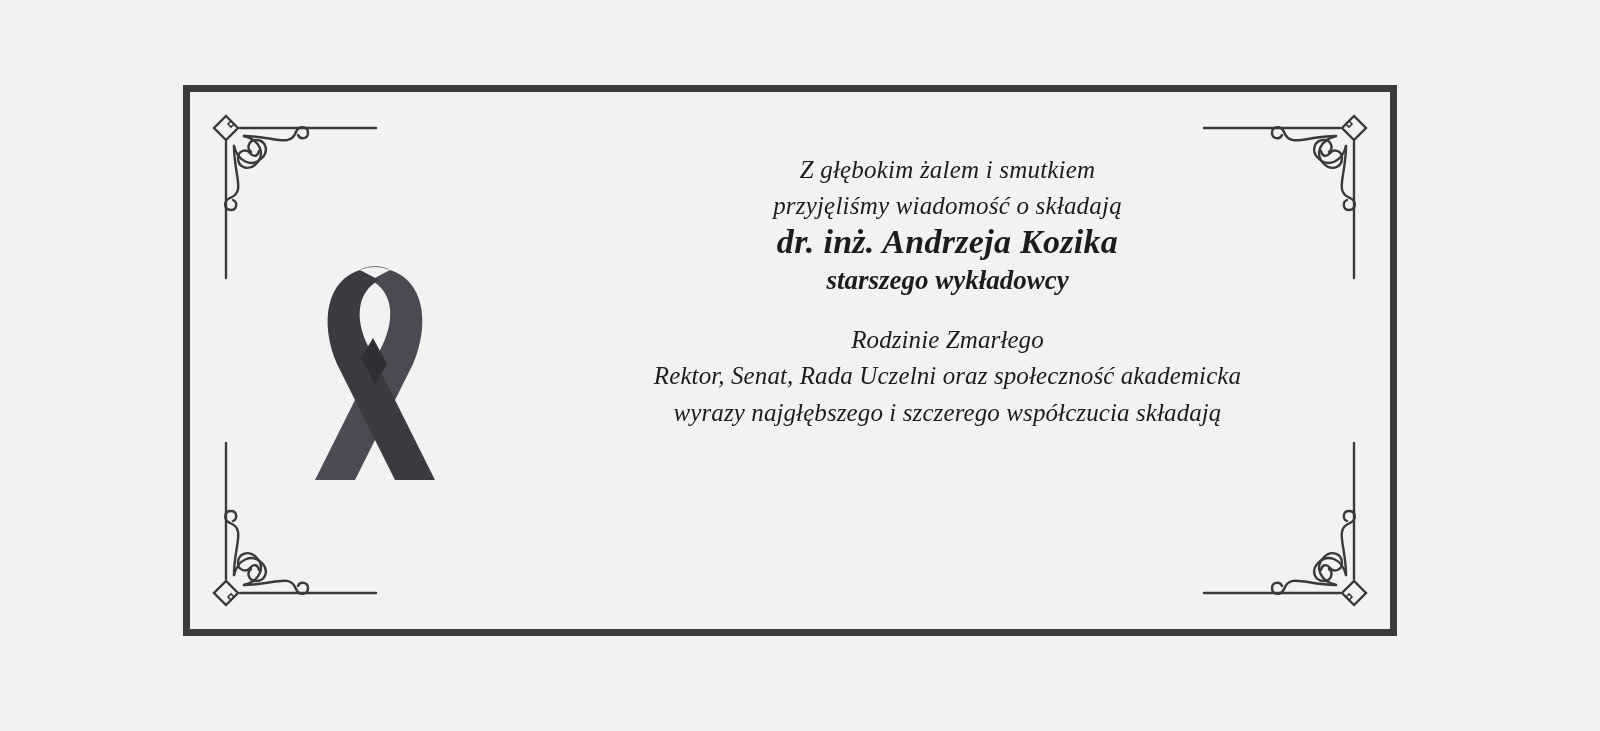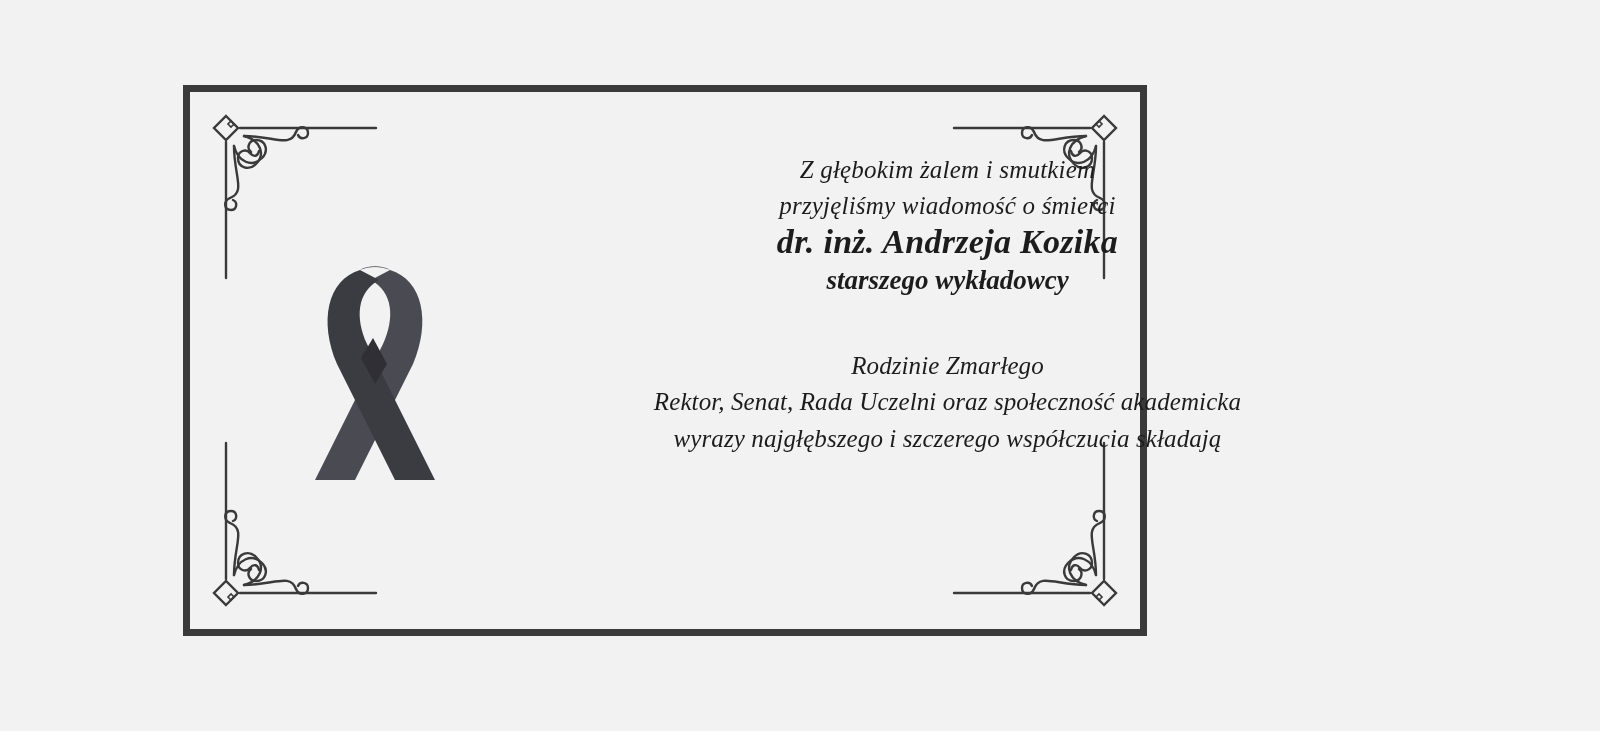--- a/index.html
+++ b/index.html
@@ -19,21 +19,21 @@
     width: 1600px;
     height: 731px;
     background: #f2f2f2;
   }
 
   
   .frame {
     position: absolute;
     left: 183px;
     top: 85px;
-    width: 964px;
+    width: 1214px;
     height: 551px;
     border: 7px solid #3a3a3a;
     background: #f2f2f2;
     box-sizing: border-box;
   }
 
   
   .corner {
     position: absolute;
     width: 175px;
@@ -83,21 +83,21 @@
 
   .role {
     font-size: 27px;
     font-weight: bold;
     font-style: italic;
     line-height: 1.45;
   }
   .role div { white-space: nowrap; }
 
   .condolence {
-    margin-top: 48px;
+    margin-top: 22px;
     font-size: 25px;
     font-style: italic;
     line-height: 1.45;
     letter-spacing: .1px;
   }
   .condolence div { white-space: nowrap; }
 </style>
 </head>
 <body>
 
@@ -182,21 +182,21 @@
         <path d="M65 18 C72 13, 88 13, 95 18 C86 14, 74 14, 65 18 Z" fill="#4a4a52"></path>
 
         <path d="M78 86 L92 112 L80 132 L66 106 Z" fill="#2f2f35"></path>
       </svg>
     </div>
 
     <div class="notice">
 
       <div class="intro">
         <div>Z głębokim żalem i smutkiem</div>
-        <div>przyjęliśmy wiadomość o śmierci</div>
+        <div>przyjęliśmy wiadomość o składają</div>
       </div>
 
       <div class="name">dr. inż. Andrzeja Kozika</div>
 
       <div class="role">
         <div>starszego wykładowcy</div>
       </div>
 
       <div class="condolence">
         <div>Rodzinie Zmarłego</div>

